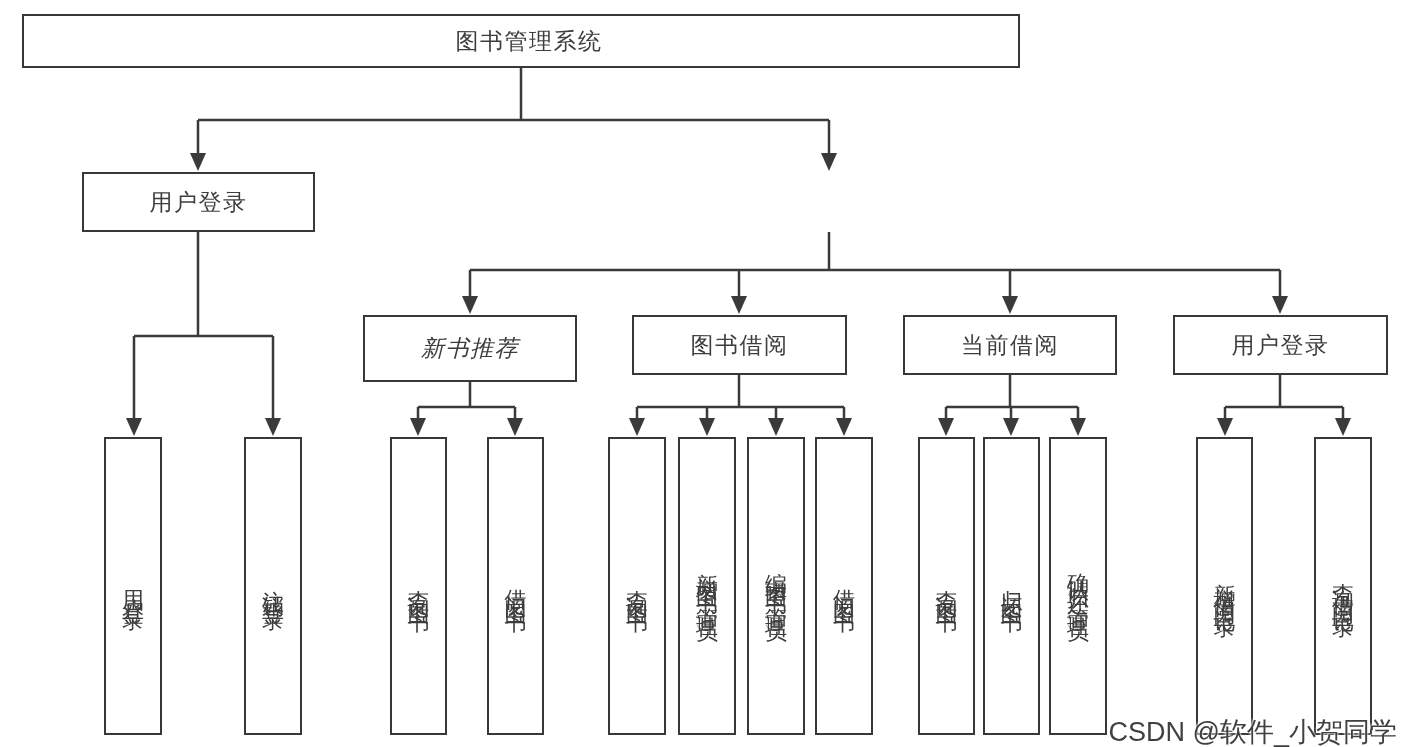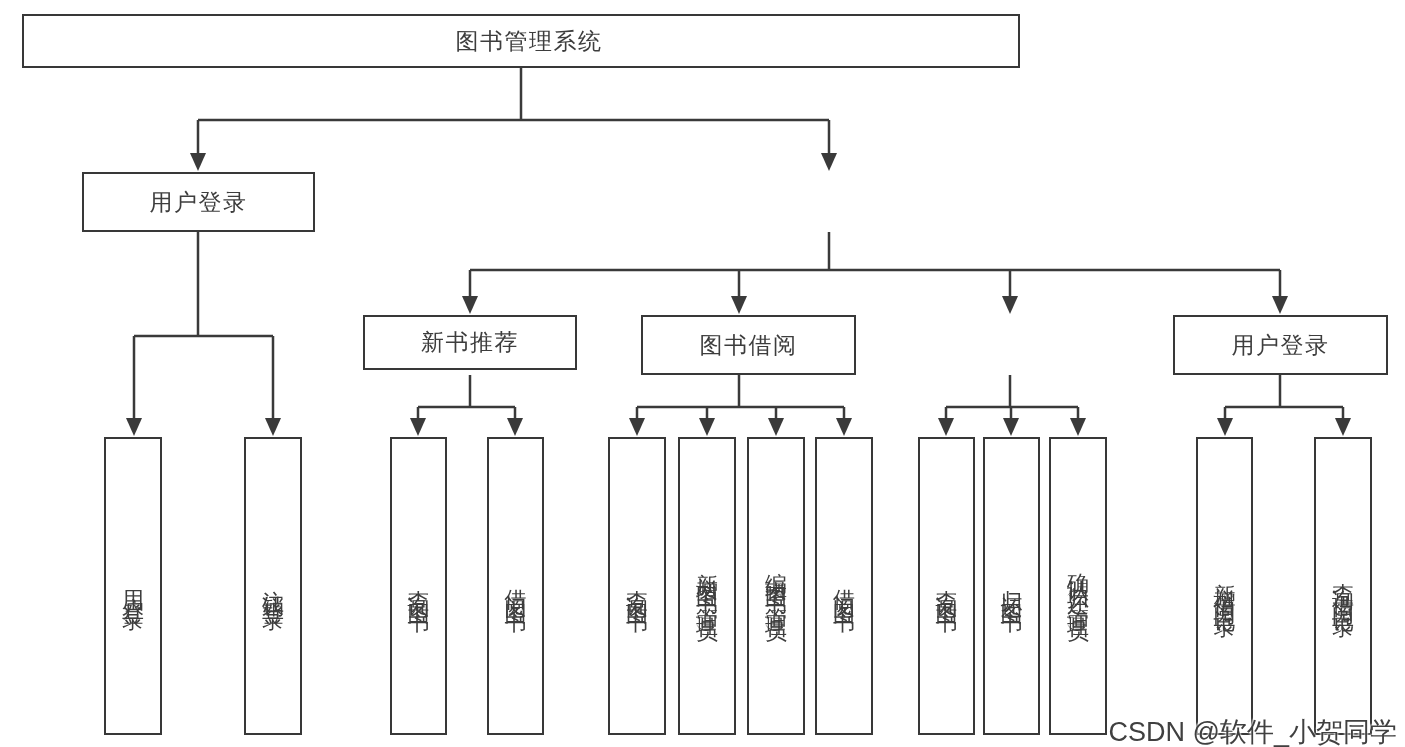--- a/index.html
+++ b/index.html
@@ -65,25 +65,28 @@
   </svg>
 
   <div class="hbox" style="left:22px; top:14px; width:998px; height:54px;padding-left:16px;">
     <span>图书管理系统</span>
   </div>
 
   <div class="hbox" style="left:82px; top:172px; width:233px; height:60px;">
     <span>用户登录</span>
   </div>
 
-  <div class="hbox" style="left:363px; top:315px; width:214px; height:55px;">
+  <div class="hbox" style="left:363px; top:315px; width:214px; height:67px;font-style:italic;">
     <span>新书推荐</span>
   </div>
-  <div class="hbox" style="left:632px; top:315px; width:215px; height:60px;margin-left:9px;">
+  <div class="hbox" style="left:632px; top:315px; width:215px; height:60px;">
     <span>图书借阅</span>
+  </div>
+  <div class="hbox" style="left:903px; top:315px; width:214px; height:60px;">
+    <span>当前借阅</span>
   </div>
   <div class="hbox" style="left:1173px; top:315px; width:215px; height:60px;">
     <span>用户登录</span>
   </div>
 
   <div class="vbox" style="left:104px; top:437px; width:58px; height:298px;">
     <span class="vtext">用户登录</span>
   </div>
   <div class="vbox" style="left:244px; top:437px; width:58px; height:298px;">
     <span class="vtext">注销登录</span>

